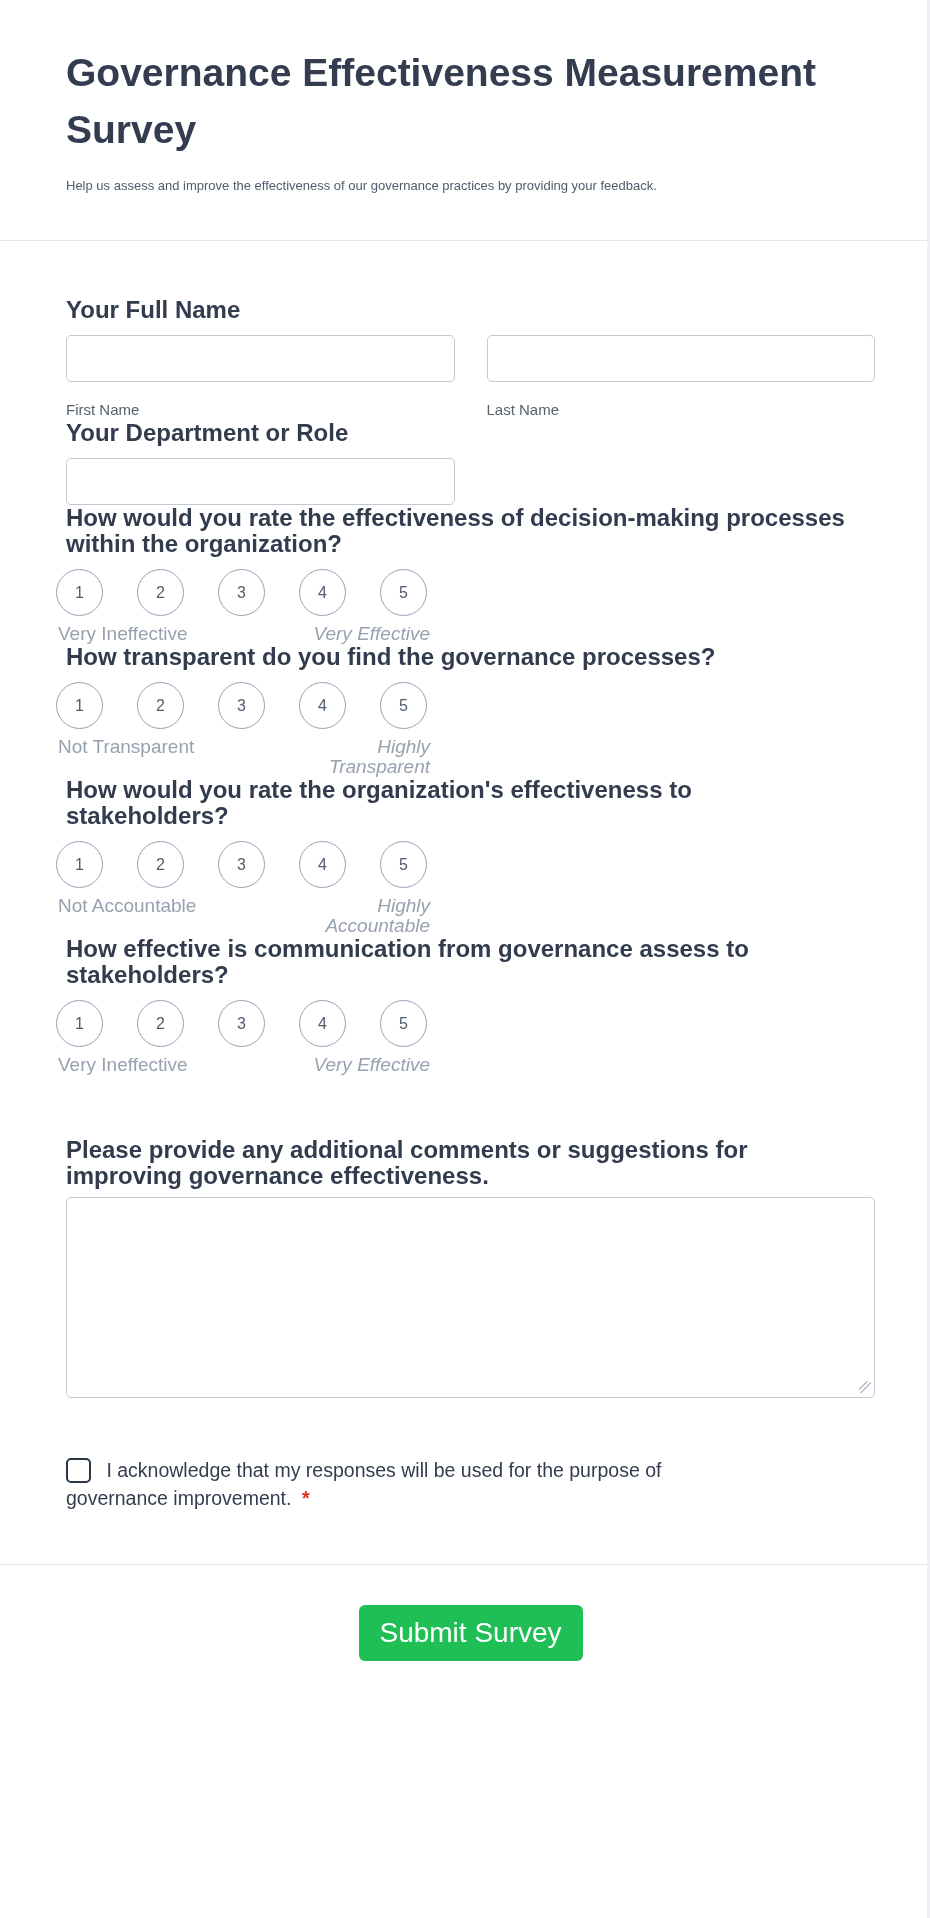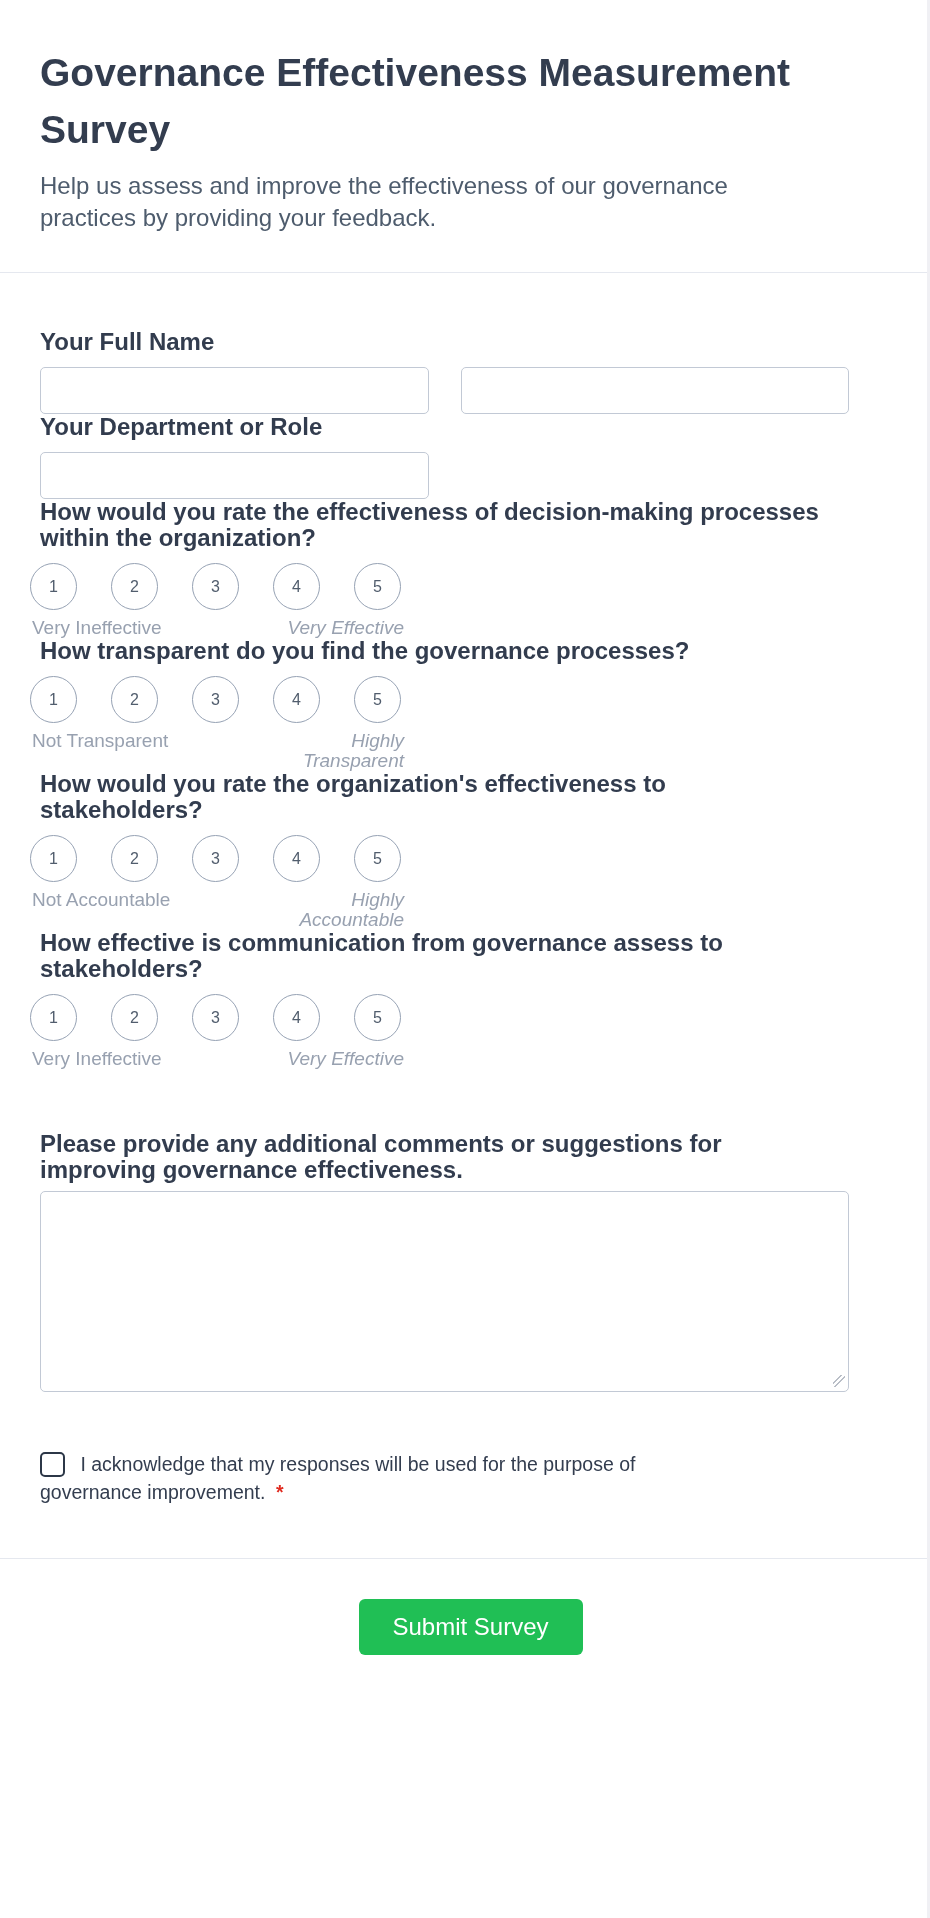--- a/index.html
+++ b/index.html
@@ -9,30 +9,30 @@
     min-height: 1918px;
     position: relative;
     font-family: "Liberation Sans", sans-serif;
     color: #333d4f;
     overflow: hidden;
   }
   .right-strip {
     position: absolute; top: 0; right: 0; width: 3px; height: 100%;
     background: #f0f0f4;
   }
-  .pad { padding-left: 40px; padding-right: 55px; }
+  .pad { padding-left: 66px; padding-right: 55px; }
 
   
   header { padding-top: 44px; }
   .page-title {
     font-size: 39px; font-weight: 700; line-height: 57px;
     color: #333d4f; max-width: 812px;
   }
   .page-subtitle {
-    margin-top: 12px; font-size: 24px; line-height: 32px;
+    margin-top: 12px; font-size: 13px; line-height: 32px;
     color: #4e5c6d; max-width: 742px; font-weight: 400;
   }
   .divider { border: none; border-top: 1px solid #e5e8ef; height: 0; margin-top: 38px; }
   .divider2 { border: none; border-top: 1px solid #e5e8ef; height: 0; margin-top: 52px; }
 
   
   main { padding-top: 56px; }
   .field-label {
     font-size: 24px; font-weight: 600; line-height: 26px; color: #323c4e;
     max-width: 780px;
@@ -94,21 +94,21 @@
     appearance: none; -webkit-appearance: none;
   }
   .req { color: #e02b20; margin-left: 5px; font-weight: 700; }
 
   
   footer { padding: 40px 55px 52px 66px; text-align: center; }
   .submit-btn {
     display: inline-block; width: 224px; height: 56px;
     background: #20bf55; color: #ffffff; border: none; border-radius: 6px;
     font-family: "Liberation Sans", sans-serif;
-    font-size: 24px; font-weight: 500; cursor: pointer;
+    font-size: 28px; font-weight: 500; cursor: pointer;
   }
 </style>
 </head>
 <body>
 
 <div class="right-strip"></div>
 
 <header class="pad">
   <h1 class="page-title">Governance Effectiveness Measurement Survey</h1>
   <p class="page-subtitle">Help us assess and improve the effectiveness of our governance practices by providing your feedback.</p>
@@ -121,20 +121,24 @@
   <section>
     <div class="field-label">Your Full Name</div>
     <div class="name-row">
       <div class="half">
         <input type="text" aria-label="First Name" style="">
       </div>
       <div class="half">
         <input type="text" aria-label="Last Name" style="">
       </div>
     </div>
+    <div class="sublabel-row">
+      <div class="half sublabel">First Name</div>
+      <div class="half sublabel">Last Name</div>
+    </div>
   </section>
 
   <section class="section">
     <div class="field-label">Your Department or Role</div>
     <input type="text" class="dept-input" aria-label="Your Department or Role" style="">
   </section>
 
   <div id="rating-questions">
       <section class="q-block">
         <div class="field-label">How would you rate the effectiveness of decision-making processes within the organization?</div>

